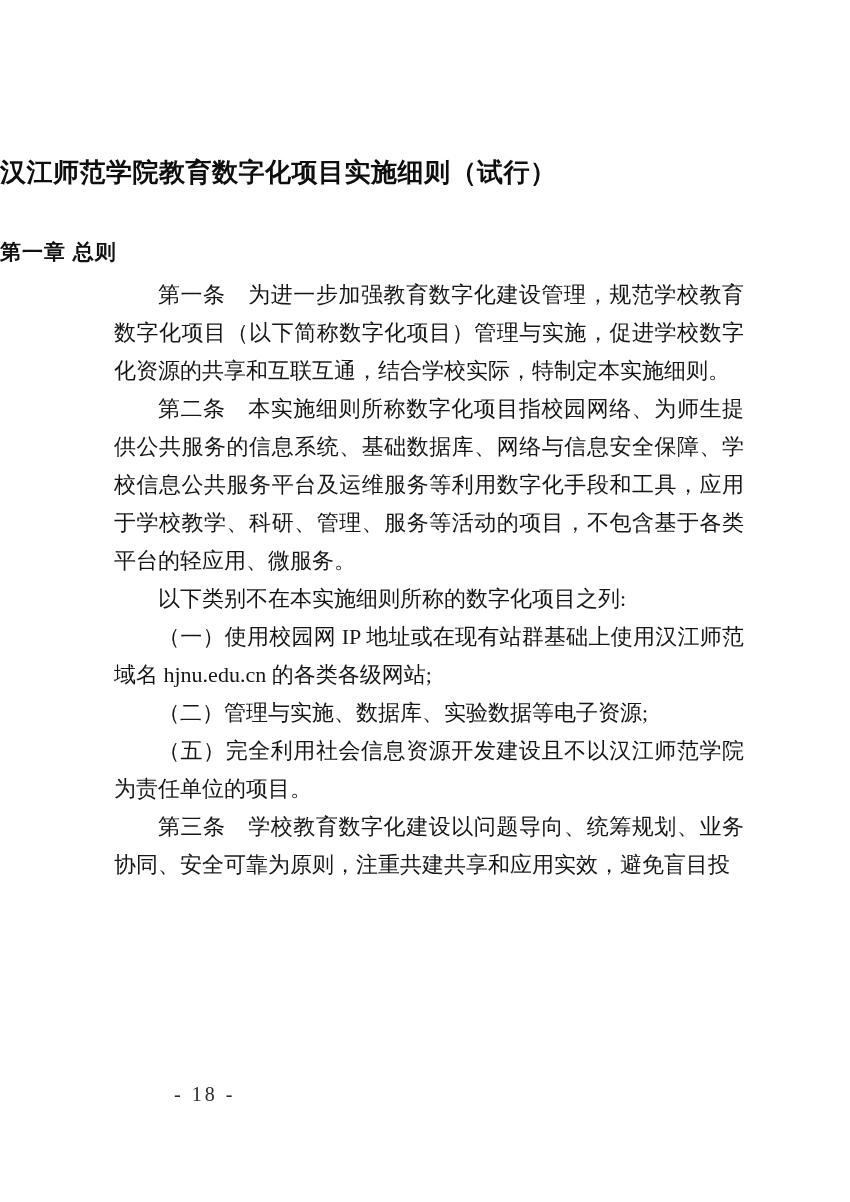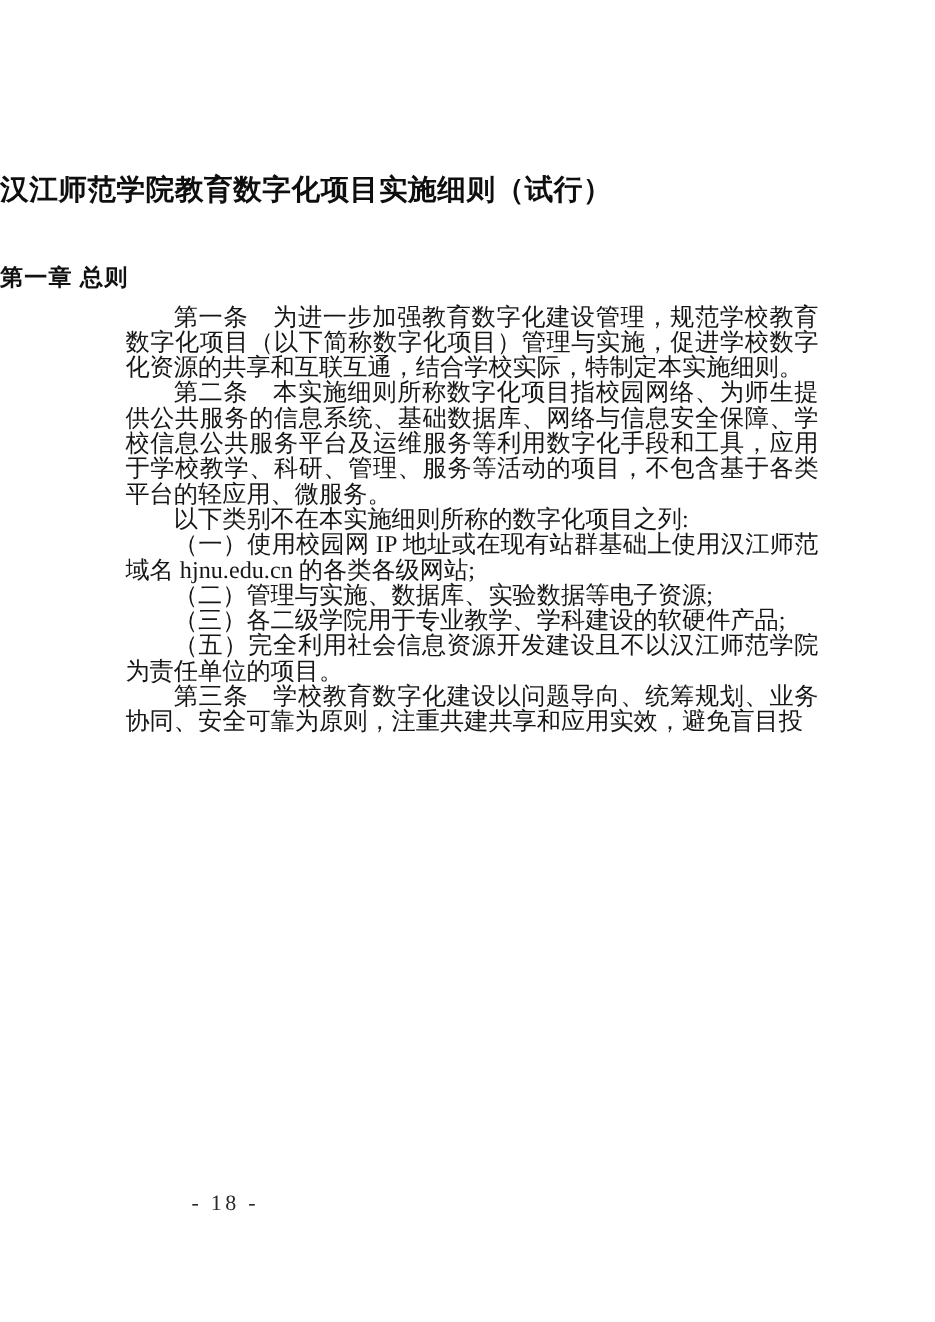--- a/index.html
+++ b/index.html
@@ -42,21 +42,21 @@
     letter-spacing: 1px;
     color: #111111;
   }
 
   .doc-body {
     position: absolute;
     top: 276px;
     left: 114px;
     width: 630px;
     font-size: 22px;
-    line-height: 23px;
+    line-height: 38px;
     text-align: justify;
     text-justify: inter-ideograph;
     color: #161616;
   }
 
   .doc-body p {
     margin: 0;
     text-indent: 2em;
     word-break: normal;
     overflow-wrap: break-word;
@@ -87,21 +87,20 @@
       <p>第一条　为进一步加强教育数字化建设管理，规范学校教育数字化项目（以下简称数字化项目）管理与实施，促进学校数字化资源的共享和互联互通，结合学校实际，特制定本实施细则。</p>
 
       <p>第二条　本实施细则所称数字化项目指校园网络、为师生提供公共服务的信息系统、基础数据库、网络与信息安全保障、学校信息公共服务平台及运维服务等利用数字化手段和工具，应用于学校教学、科研、管理、服务等活动的项目，不包含基于各类平台的轻应用、微服务。</p>
 
       <p>以下类别不在本实施细则所称的数字化项目之列:</p>
 
       <p>（一）使用校园网 IP 地址或在现有站群基础上使用汉江师范域名 hjnu.edu.cn 的各类各级网站;</p>
 
       <p>（二）管理与实施、数据库、实验数据等电子资源;</p>
 
-      <p>（三）各二级学院用于专业教学、学科建设的软硬件产品;</p>
 
 
       <p>（五）完全利用社会信息资源开发建设且不以汉江师范学院为责任单位的项目。</p>
 
 
       <p>第三条　学校教育数字化建设以问题导向、统筹规划、业务协同、安全可靠为原则，注重共建共享和应用实效，避免盲目投</p>
     </div>
 
   <div class="page-number">- 18 -</div>
 

